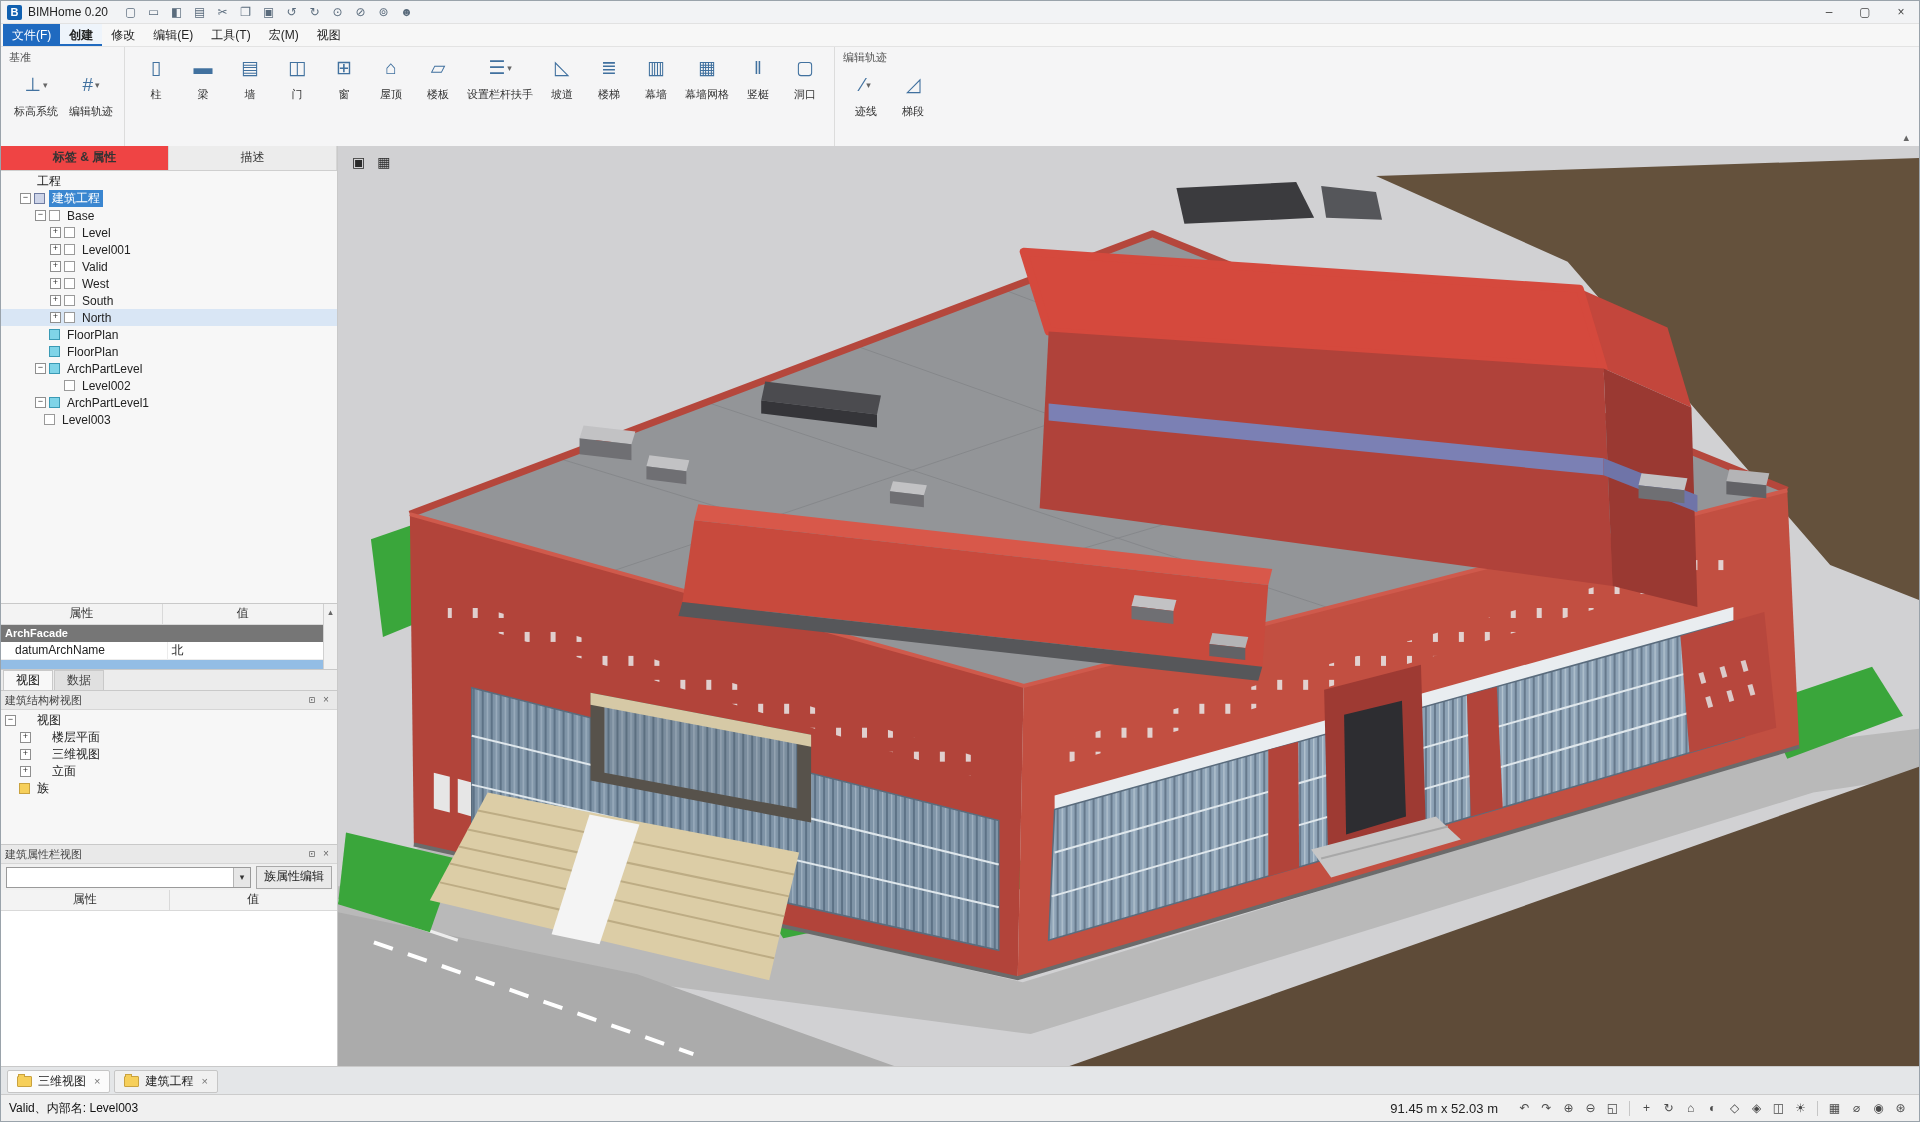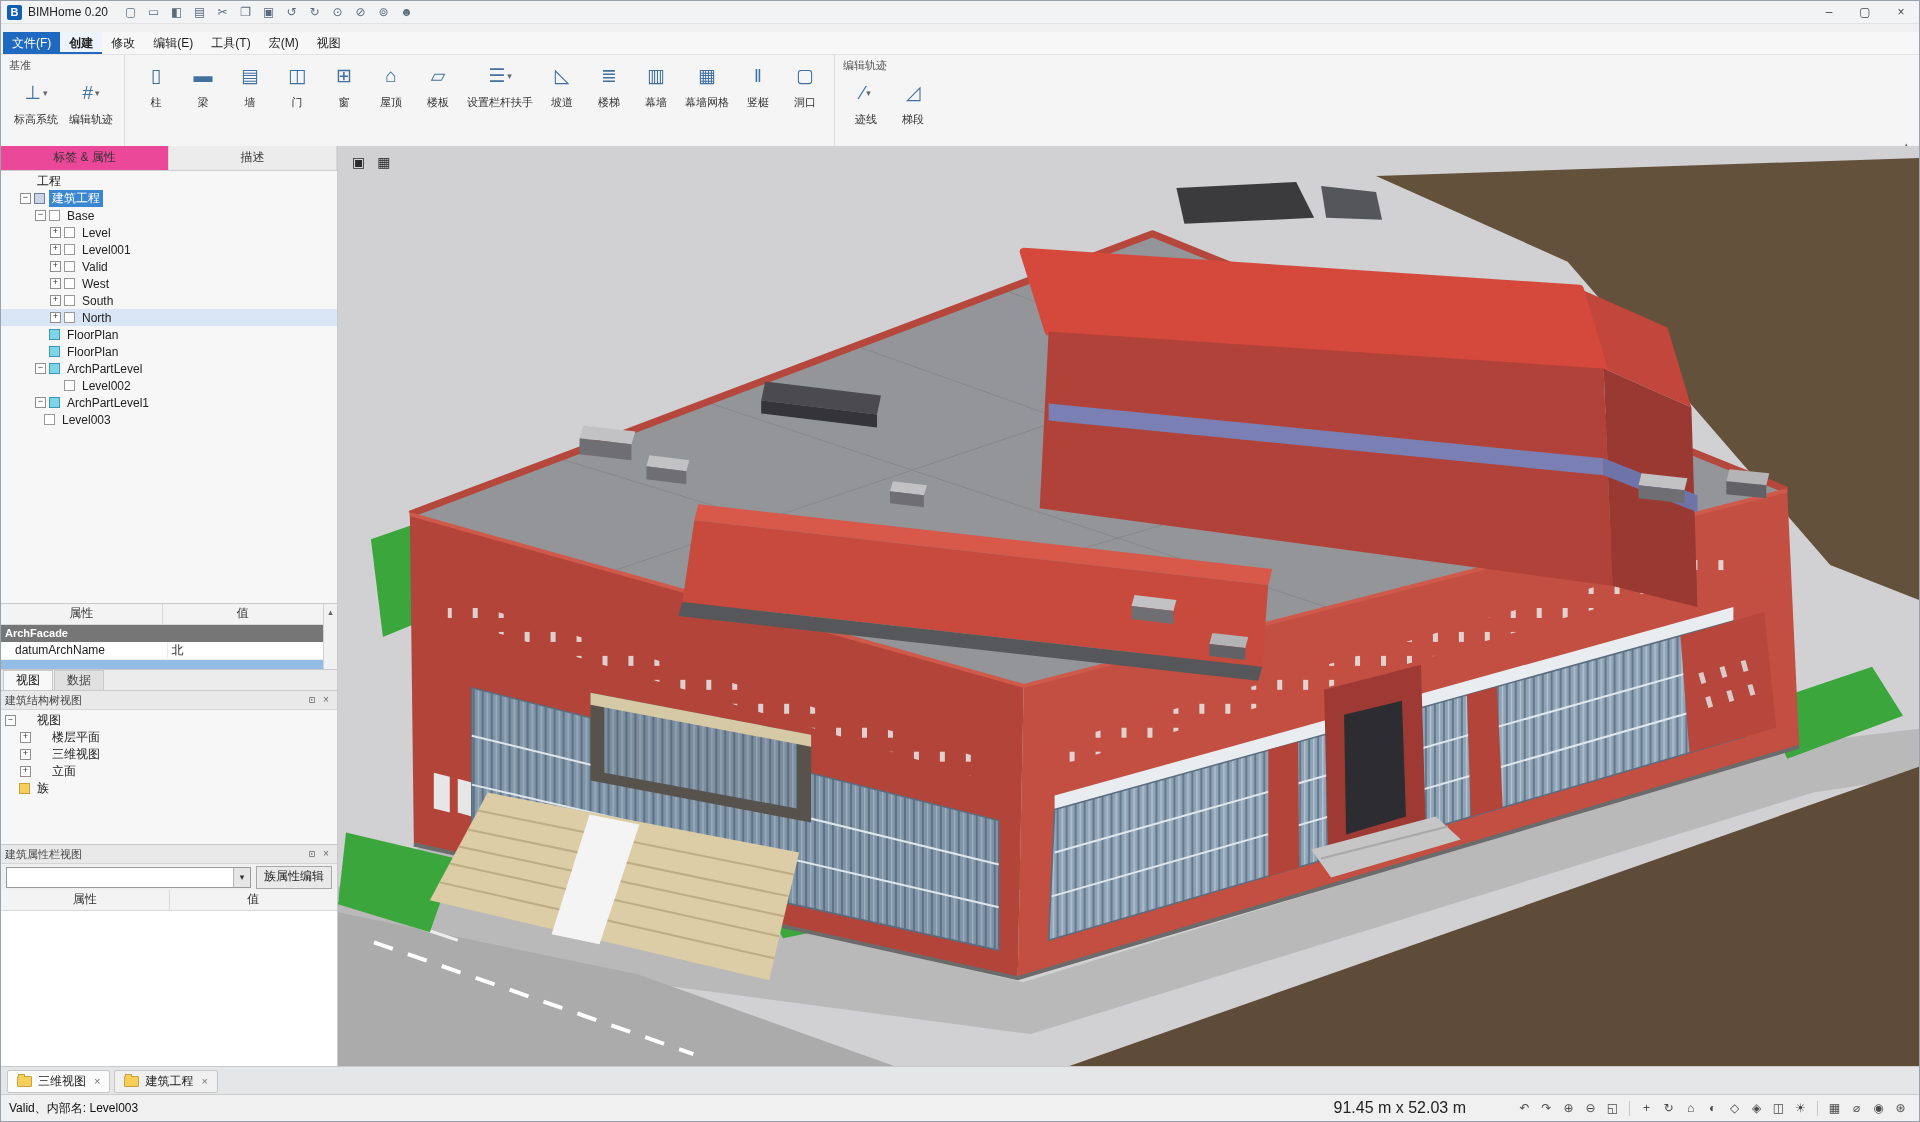--- a/index.html
+++ b/index.html
@@ -8,21 +8,21 @@
        border:1px solid #9aa3ab;box-sizing:border-box;}
   
   .titlebar{height:22px;background:#f2f3f5;display:flex;align-items:center;padding-left:6px;border-bottom:1px solid #e2e2e2;}
   .logo{width:15px;height:15px;background:#1160b0;color:#fff;font-weight:bold;font-size:11px;line-height:15px;text-align:center;border-radius:2px;flex:0 0 auto;}
   .apptitle{margin:0 12px 0 6px;font-size:12px;color:#222;}
   .qbar{display:flex;align-items:center;gap:2px;}
   .qbtn{width:21px;height:18px;line-height:18px;text-align:center;color:#5a6b7c;font-size:12px;cursor:default;}
   .tspacer{flex:1;}
   .wbtn{width:36px;height:21px;line-height:21px;text-align:center;color:#444;font-size:12px;}
   
-  .menubar{height:22px;background:#f7f7f7;display:flex;align-items:stretch;border-bottom:1px solid #e3e3e3;padding-left:2px;margin-top:8px;}
+  .menubar{height:22px;background:#f7f7f7;display:flex;align-items:stretch;border-bottom:1px solid #e3e3e3;padding-left:2px;}
   .mitem{padding:0 9px;line-height:22px;font-size:12px;color:#222;}
   .mitem.file{background:#1f6ac0;color:#fff;}
   .mitem.sel{font-weight:bold;border-bottom:2px solid #1f6ac0;background:#eef4fb;}
   
   .ribbon{height:101px;background:#f5f5f6;border-bottom:1px solid #d5d5d5;display:flex;position:relative;}
   .rgroup{padding:2px 6px 2px 8px;border-right:1px solid #dcdcdc;}
   .glabel{font-size:11px;color:#555;height:17px;line-height:17px;}
   .gbtns{display:flex;align-items:flex-start;gap:1px;}
   .rbtn{min-width:36px;height:64px;display:flex;flex-direction:column;align-items:center;justify-content:flex-start;padding:3px 4px;border:1px solid transparent;border-radius:2px;}
   .rtop{display:flex;align-items:center;height:30px;}
@@ -30,21 +30,21 @@
   .dd{display:none;font-size:9px;color:#666;margin-left:2px;}
   .dd.show{display:inline;}
   .dd.show::after{content:"▾";}
   .rlabel{font-size:11px;color:#333;margin-top:4px;white-space:nowrap;text-align:center;}
   .rcollapse{position:absolute;right:10px;bottom:4px;color:#666;font-size:11px;}
   
   .main{position:absolute;top:145px;left:0;right:0;bottom:54px;display:flex;}
   .leftpanel{width:336px;flex:0 0 336px;background:#f4f4f4;border-right:1px solid #c9c9c9;display:flex;flex-direction:column;}
   .lp-tabs{height:24px;display:flex;border-bottom:1px solid #cfcfcf;background:#ececec;}
   .lptab{flex:1;text-align:center;line-height:23px;font-size:12px;color:#333;border-right:1px solid #d6d6d6;}
-  .lptab.active{background:#ec4899;font-weight:normal;}
+  .lptab.active{background:#ef4444;font-weight:bold;}
   .tree{height:430px;overflow:hidden;background:#f7f7f7;padding-top:2px;}
   .trow{height:17px;display:flex;align-items:center;white-space:nowrap;}
   .trow.hl{background:#d9e6f5;}
   .exp{width:9px;height:9px;flex:0 0 9px;border:1px solid #8f8f8f;background:#fff;font-size:9px;line-height:7px;text-align:center;color:#333;margin-right:3px;}
   .ic{width:11px;height:11px;flex:0 0 11px;margin-right:4px;display:inline-block;box-sizing:border-box;}
   .ic-building{background:#cdd4e8;border:1px solid #6e7ba0;}
   .ic-doc{background:#fff;border:1px solid #9a9a9a;}
   .ic-plan{background:#7fd4e8;border:1px solid #3a9ab5;}
   .ic-folder{background:#f6cf5a;border:1px solid #c9a23f;}
   .tlabel{font-size:12px;color:#222;padding:0 3px;}
@@ -86,21 +86,21 @@
   .tabbar{position:absolute;left:0;right:0;bottom:26px;height:28px;background:#e4e6e8;border-top:1px solid #c9c9c9;display:flex;align-items:center;padding-left:6px;gap:4px;}
   .dtab{display:flex;align-items:center;gap:6px;height:21px;padding:0 9px;border:1px solid #c6c6c6;background:#f0f0f0;font-size:12px;color:#222;border-radius:2px;}
   .dtab.active{background:#fbfbfb;}
   .folder{width:13px;height:9px;background:#f6cf5a;border:1px solid #c9a23f;border-radius:1px;position:relative;flex:0 0 13px;}
   .folder::before{content:"";position:absolute;top:-3px;left:0;width:5px;height:2px;background:#f6cf5a;border:1px solid #c9a23f;border-bottom:none;}
   .tclose{color:#777;font-size:11px;margin-left:2px;}
   
   .statusbar{position:absolute;left:0;right:0;bottom:0;height:26px;background:#f0f0f0;border-top:1px solid #cccccc;display:flex;align-items:center;padding:0 8px;}
   .smsg{font-size:12px;color:#111;}
   .sspacer{flex:1;}
-  .sdims{font-size:16px;color:#222;margin-right:48px;}
+  .sdims{font-size:13px;color:#222;margin-right:16px;}
   .sgroup{display:flex;align-items:center;gap:1px;}
   .sbtn{width:21px;height:18px;line-height:18px;text-align:center;color:#4a4a4a;font-size:12px;}
   .ssep{width:1px;height:15px;background:#c6c6c6;margin:0 6px;}
 </style>
 </head>
 <body>
 
 <div class="app">
 
   <div class="titlebar">

